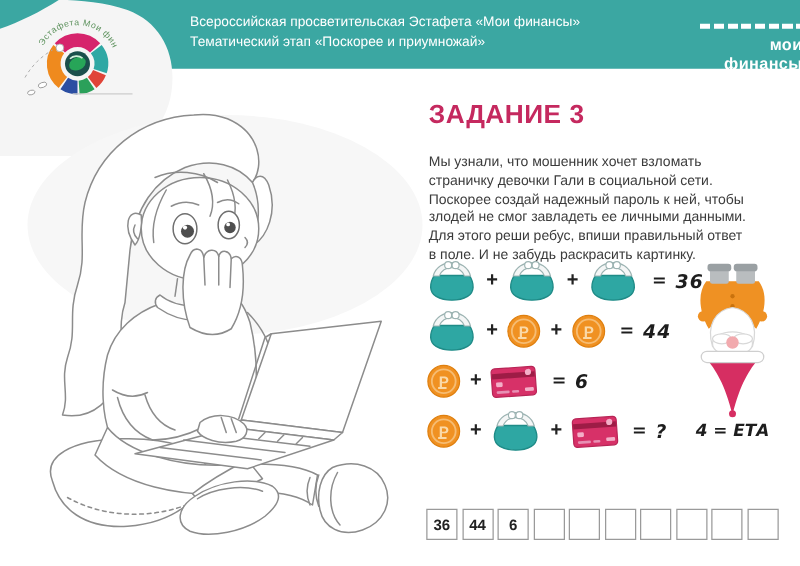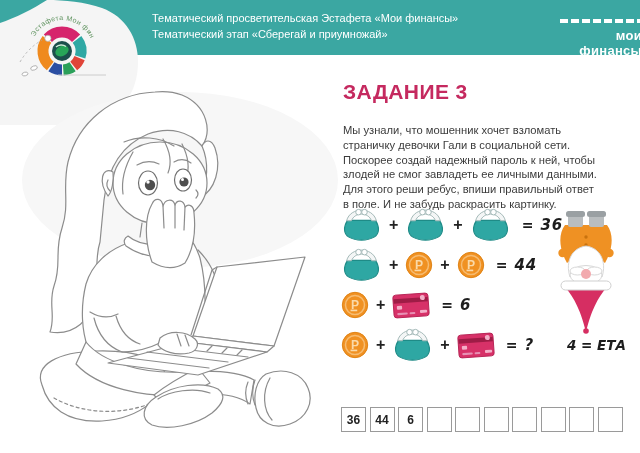--- a/index.html
+++ b/index.html
@@ -24,21 +24,21 @@
   .icon{display:inline-flex;align-items:center;justify-content:center;}
   .icon-purse svg{width:41px;height:34px;}
   .icon-coin svg{width:28px;height:28px;}
   .icon-card svg{width:38px;height:27px;transform:rotate(-4deg);}
   .plus{font-size:16px;font-weight:bold;color:#222;}
   .hand{font-family:"DejaVu Sans",sans-serif;font-style:italic;font-weight:700;color:#1d1d1d;}
   .eq{font-size:14px;margin-left:4px;}
   .result{font-size:15px;letter-spacing:1px;}
   .gnome{position:absolute;left:551px;top:209px;width:70px;height:128px;}
   .gnome svg{width:70px;height:128px;}
-  .hint{position:absolute;left:546px;top:337px;width:80px;text-align:right;font-size:13.5px;}
+  .hint{position:absolute;left:546px;top:337px;width:80px;text-align:center;font-size:13.5px;}
   .answers{position:absolute;left:341px;top:407px;display:flex;gap:3.5px;}
   .cell{width:25px;height:25px;border:1px solid #9a9a9a;background:#fff;box-sizing:border-box;
     display:flex;align-items:center;justify-content:center;font-size:12px;font-weight:bold;color:#222;}
   .girl{position:absolute;left:12px;top:80px;}
 </style>
 </head>
 <body>
 
 <div class="page">
 
@@ -61,22 +61,22 @@
       <path d="M20,62 Q28,48 42,40" stroke="#ABABAB" stroke-width="0.8" fill="none" stroke-dasharray="2.5,2.5"></path>
       <path id="logoArc" d="M32.9,40.4 A31,31 0 0 1 91.1,40.4" fill="none" stroke="none"></path>
       <text font-size="7" fill="#5F935F" letter-spacing="0.4" font-family="Liberation Sans, sans-serif">
         <textPath href="#logoArc" startOffset="4">Эстафета Мои финансы</textPath>
       </text>
       <line x1="58" y1="75" x2="106" y2="75" stroke="#CCCCCC" stroke-width="1"></line>
     </g>
   </svg>
 
   <div class="banner-text">
-    <div>Тематический просветительская Эстафета «Мои финансы»</div>
-    <div>Тематический этап «Сберегай и приумножай»</div>
+    <div>Всероссийская просветительская Эстафета «Мои финансы»</div>
+    <div>Тематический этап «Поскорее и приумножай»</div>
   </div>
 
   <div class="brand">
     <div class="brand-dashes"></div>
     <div class="brand-name">мои финансы</div>
   </div>
 
   <svg class="girl" width="330" height="373" viewBox="0 0 330 373">
     <g stroke="#8C8C8C" stroke-width="1.2" fill="none" stroke-linecap="round" stroke-linejoin="round">
       <ellipse cx="168" cy="100" rx="158" ry="88" fill="#F7F7F7" stroke="none"></ellipse>

